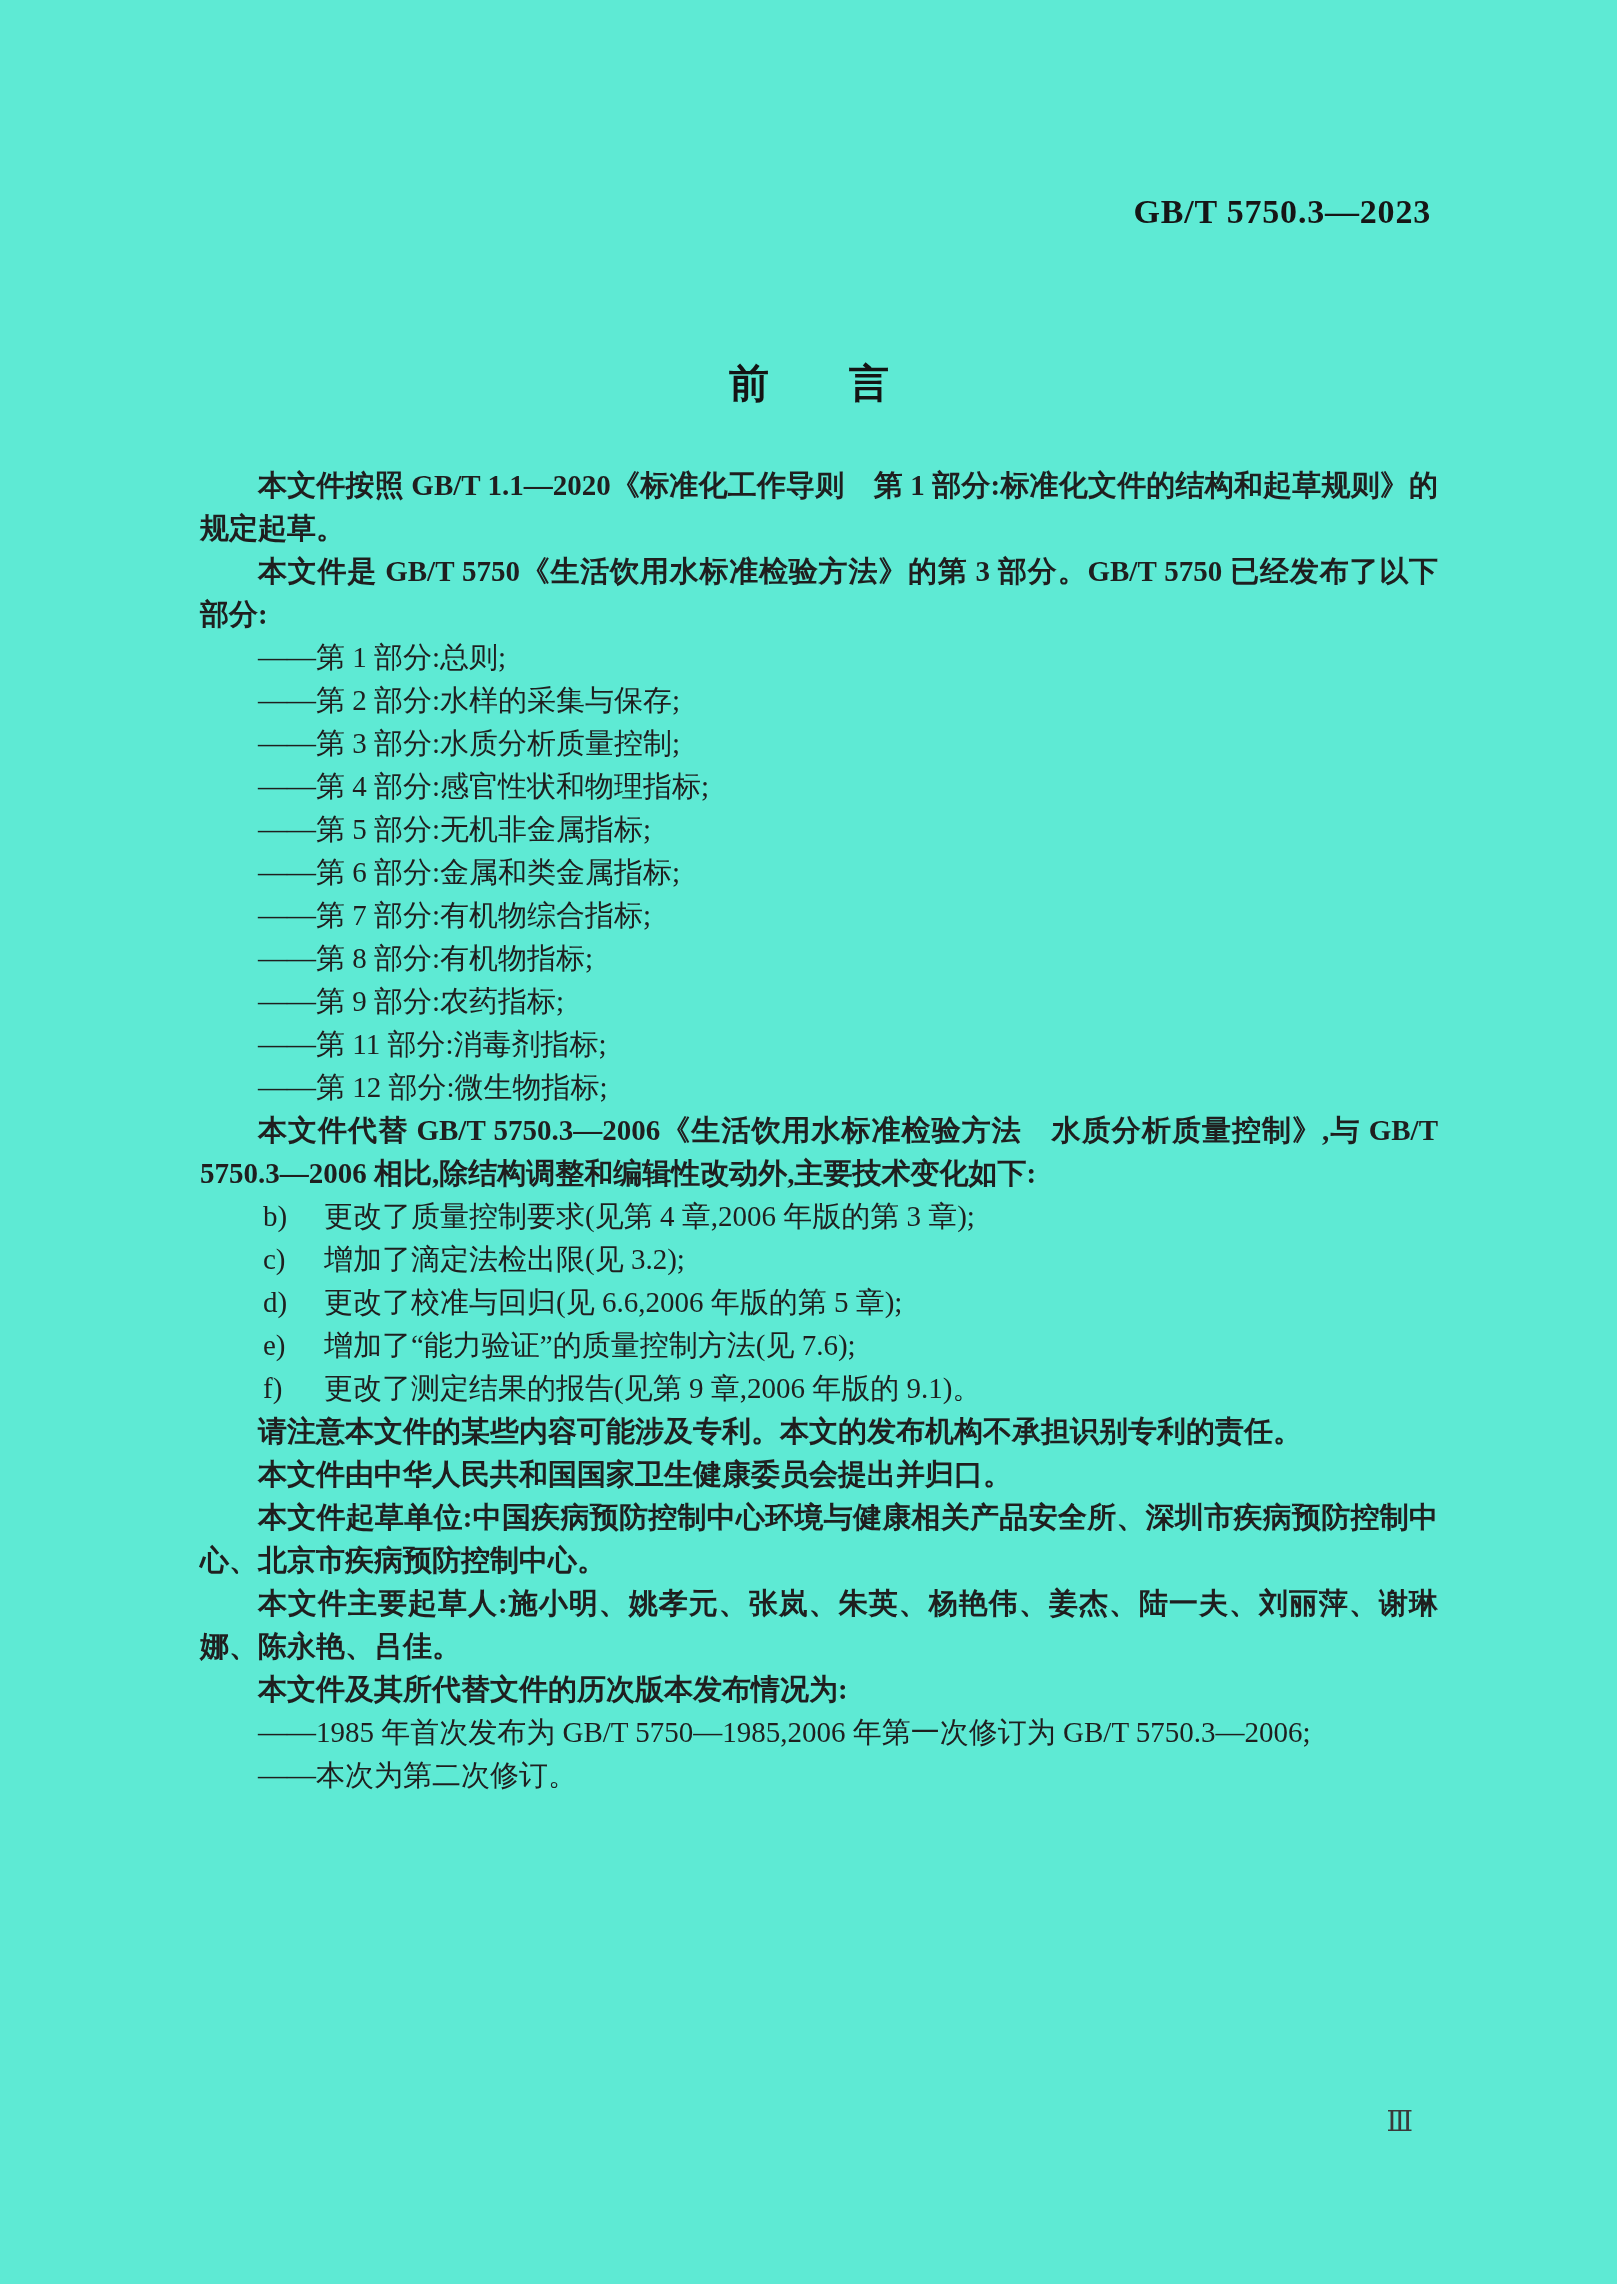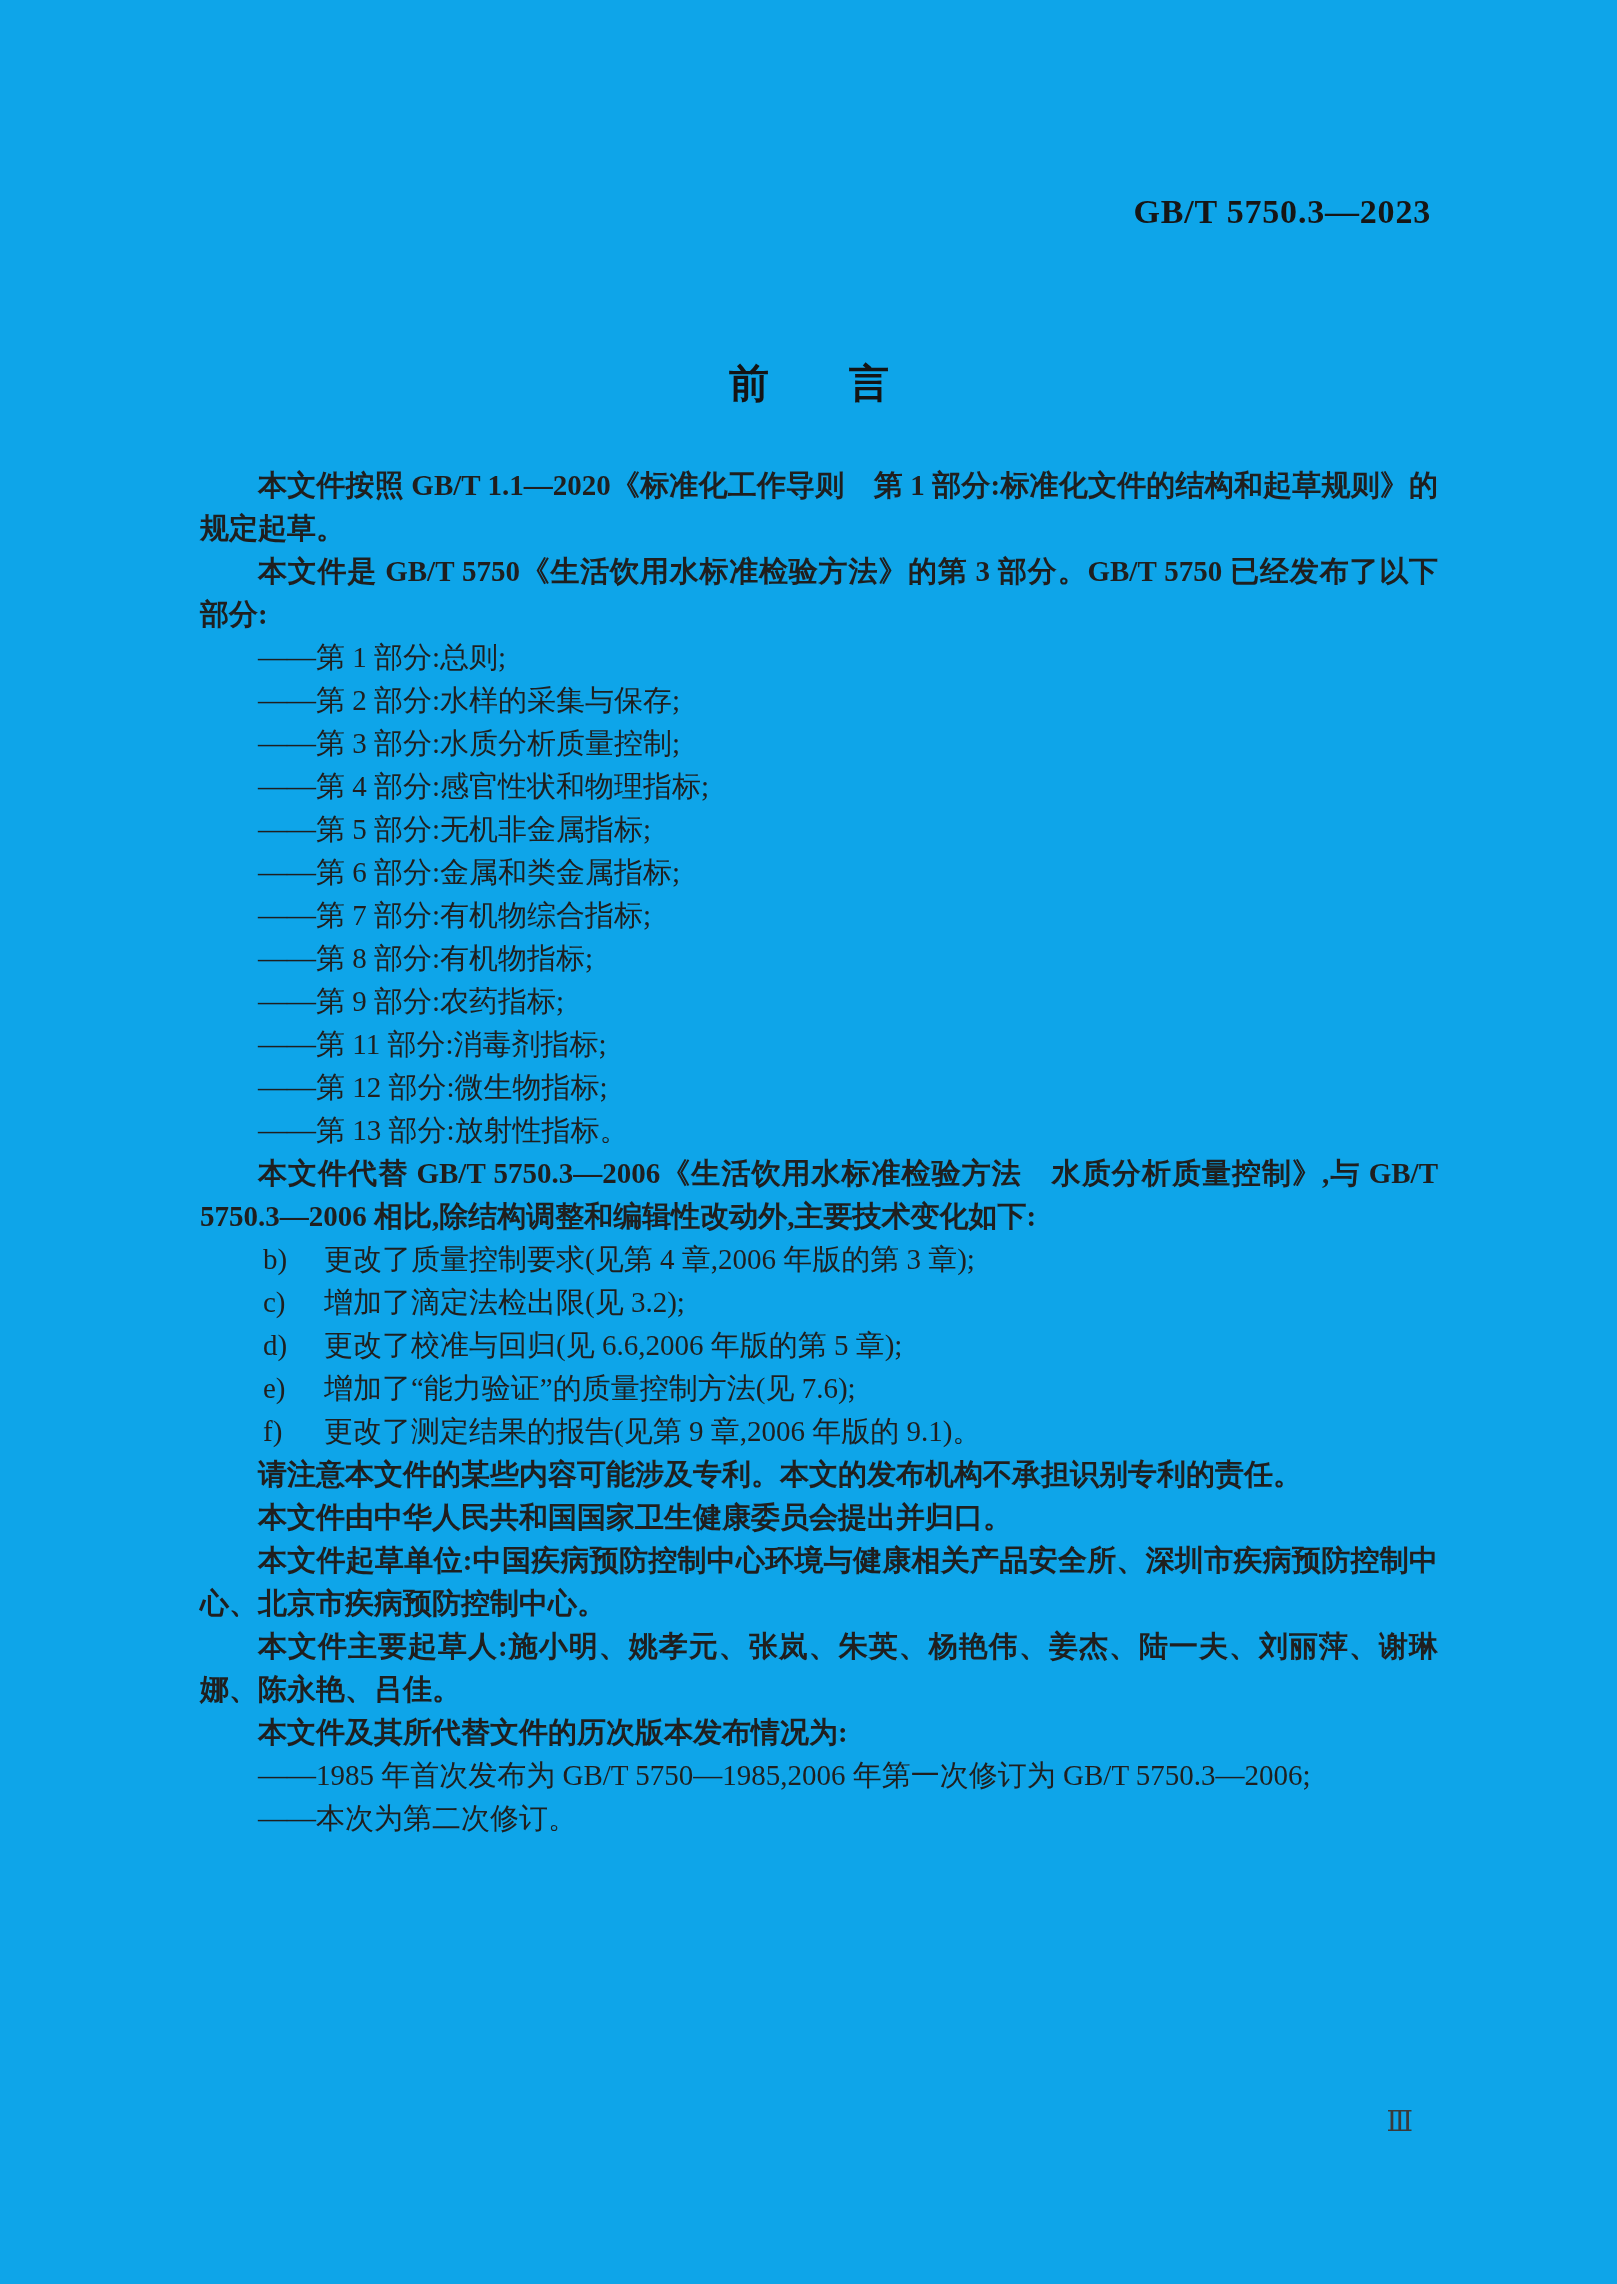--- a/index.html
+++ b/index.html
@@ -1,21 +1,21 @@
 <!DOCTYPE html>
 <html style="font-size:12.2px"><head>
 <meta charset="utf-8">
 <style>
   * { margin: 0; padding: 0; box-sizing: border-box; }
   html, body { background: #ffffff; }
   .page {
     position: relative;
     width: 1618px;
     height: 2284px;
-    background: #0ea5e9;
+    background: #5eead4;
     color: #1f1f1f;
     font-family: "Liberation Serif", "DejaVu Serif", serif;
     overflow: hidden;
   }
   .header-code {
     position: absolute;
     top: 193px;
     right: 187px;
     font-size: 34px;
     font-weight: 700;
@@ -74,21 +74,20 @@
     <p class="dash">——第 2 部分:水样的采集与保存;</p>
     <p class="dash">——第 3 部分:水质分析质量控制;</p>
     <p class="dash">——第 4 部分:感官性状和物理指标;</p>
     <p class="dash">——第 5 部分:无机非金属指标;</p>
     <p class="dash">——第 6 部分:金属和类金属指标;</p>
     <p class="dash">——第 7 部分:有机物综合指标;</p>
     <p class="dash">——第 8 部分:有机物指标;</p>
     <p class="dash">——第 9 部分:农药指标;</p>
     <p class="dash">——第 11 部分:消毒剂指标;</p>
     <p class="dash">——第 12 部分:微生物指标;</p>
-    <p class="dash">——第 13 部分:放射性指标。</p>
 
     <p class="para">本文件代替 GB/T 5750.3—2006《生活饮用水标准检验方法　水质分析质量控制》,与 GB/T 5750.3—2006 相比,除结构调整和编辑性改动外,主要技术变化如下:</p>
 
     <p class="letter"><span class="letter-label">b)</span><span>更改了质量控制要求(见第 4 章,2006 年版的第 3 章);</span></p>
     <p class="letter"><span class="letter-label">c)</span><span>增加了滴定法检出限(见 3.2);</span></p>
     <p class="letter"><span class="letter-label">d)</span><span>更改了校准与回归(见 6.6,2006 年版的第 5 章);</span></p>
     <p class="letter"><span class="letter-label">e)</span><span>增加了“能力验证”的质量控制方法(见 7.6);</span></p>
     <p class="letter"><span class="letter-label">f)</span><span>更改了测定结果的报告(见第 9 章,2006 年版的 9.1)。</span></p>
 
     <p class="para">请注意本文件的某些内容可能涉及专利。本文的发布机构不承担识别专利的责任。</p>

